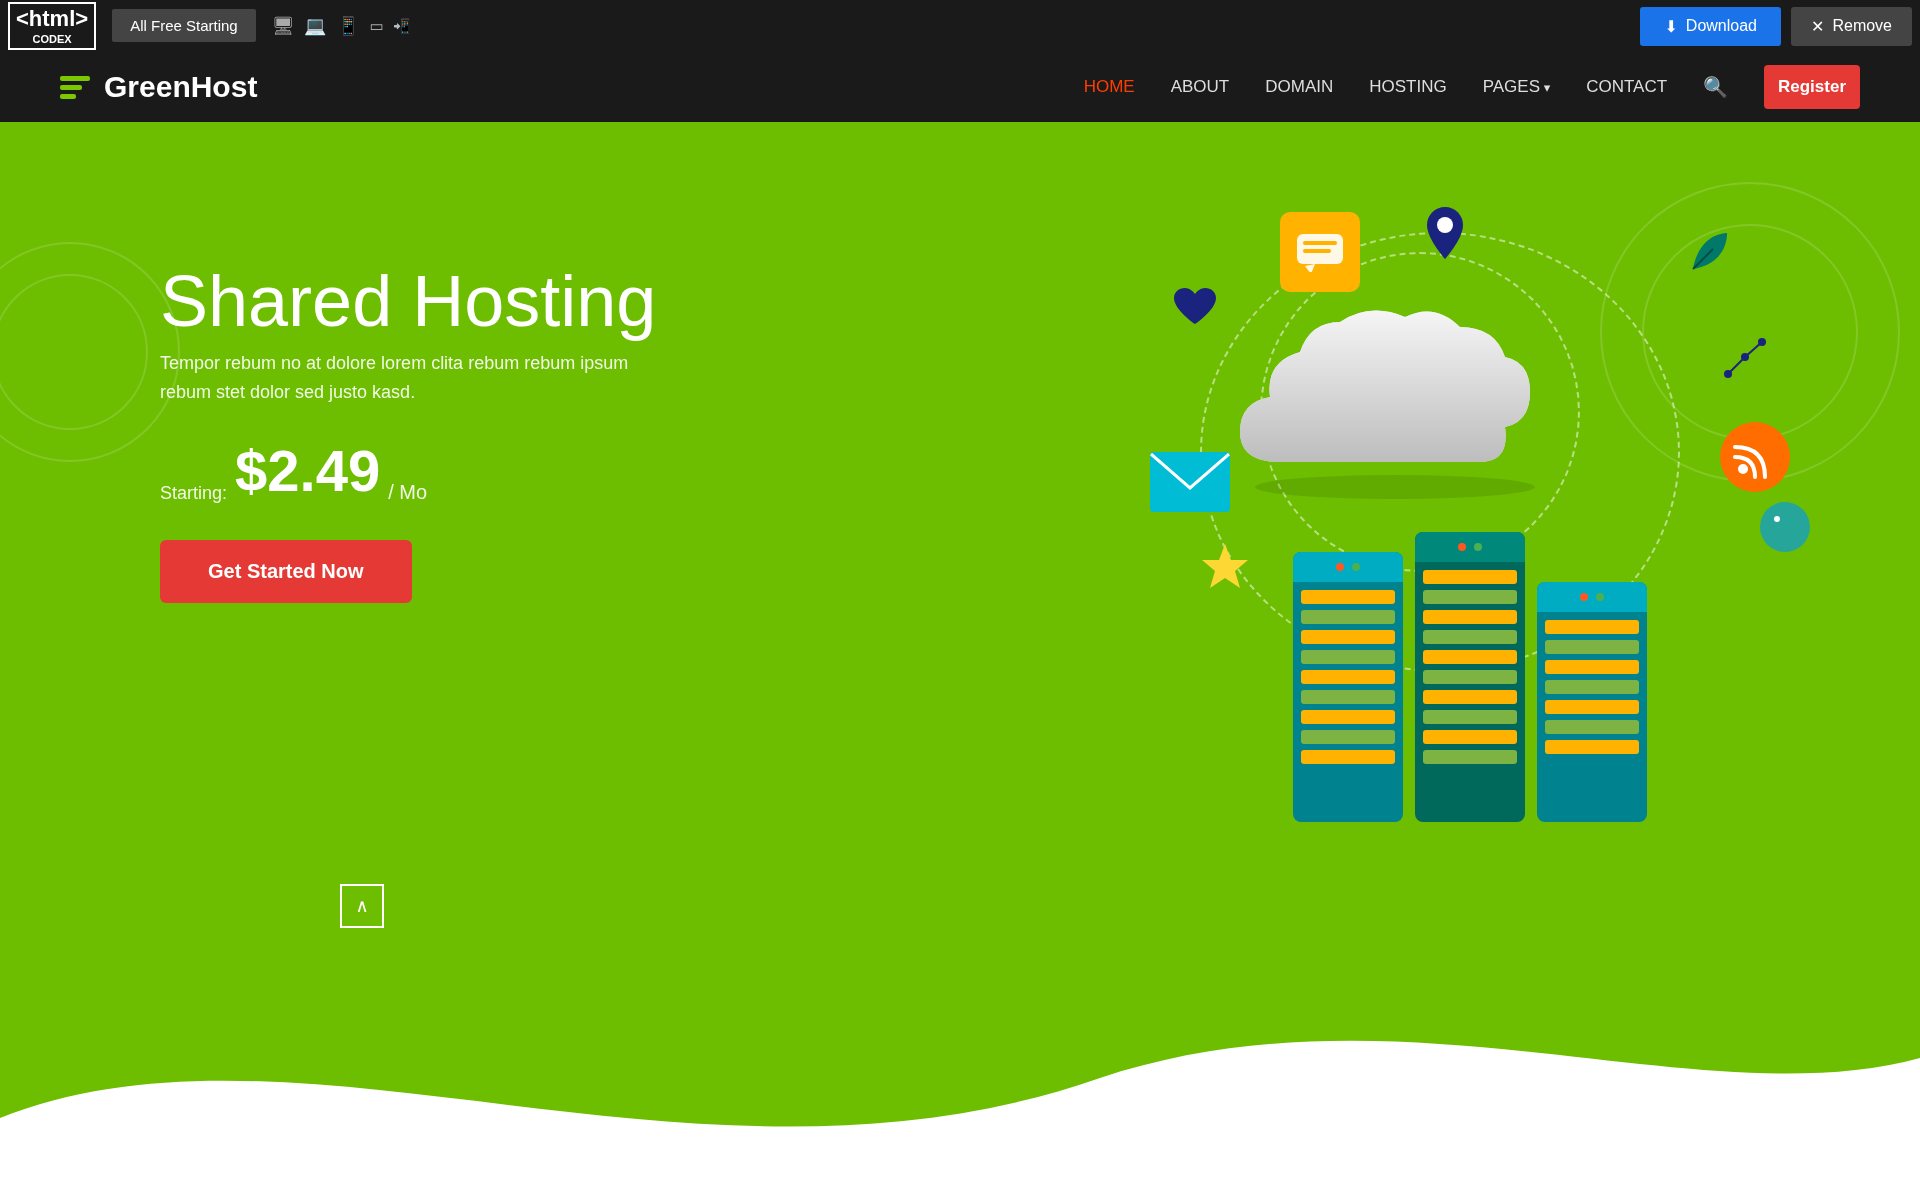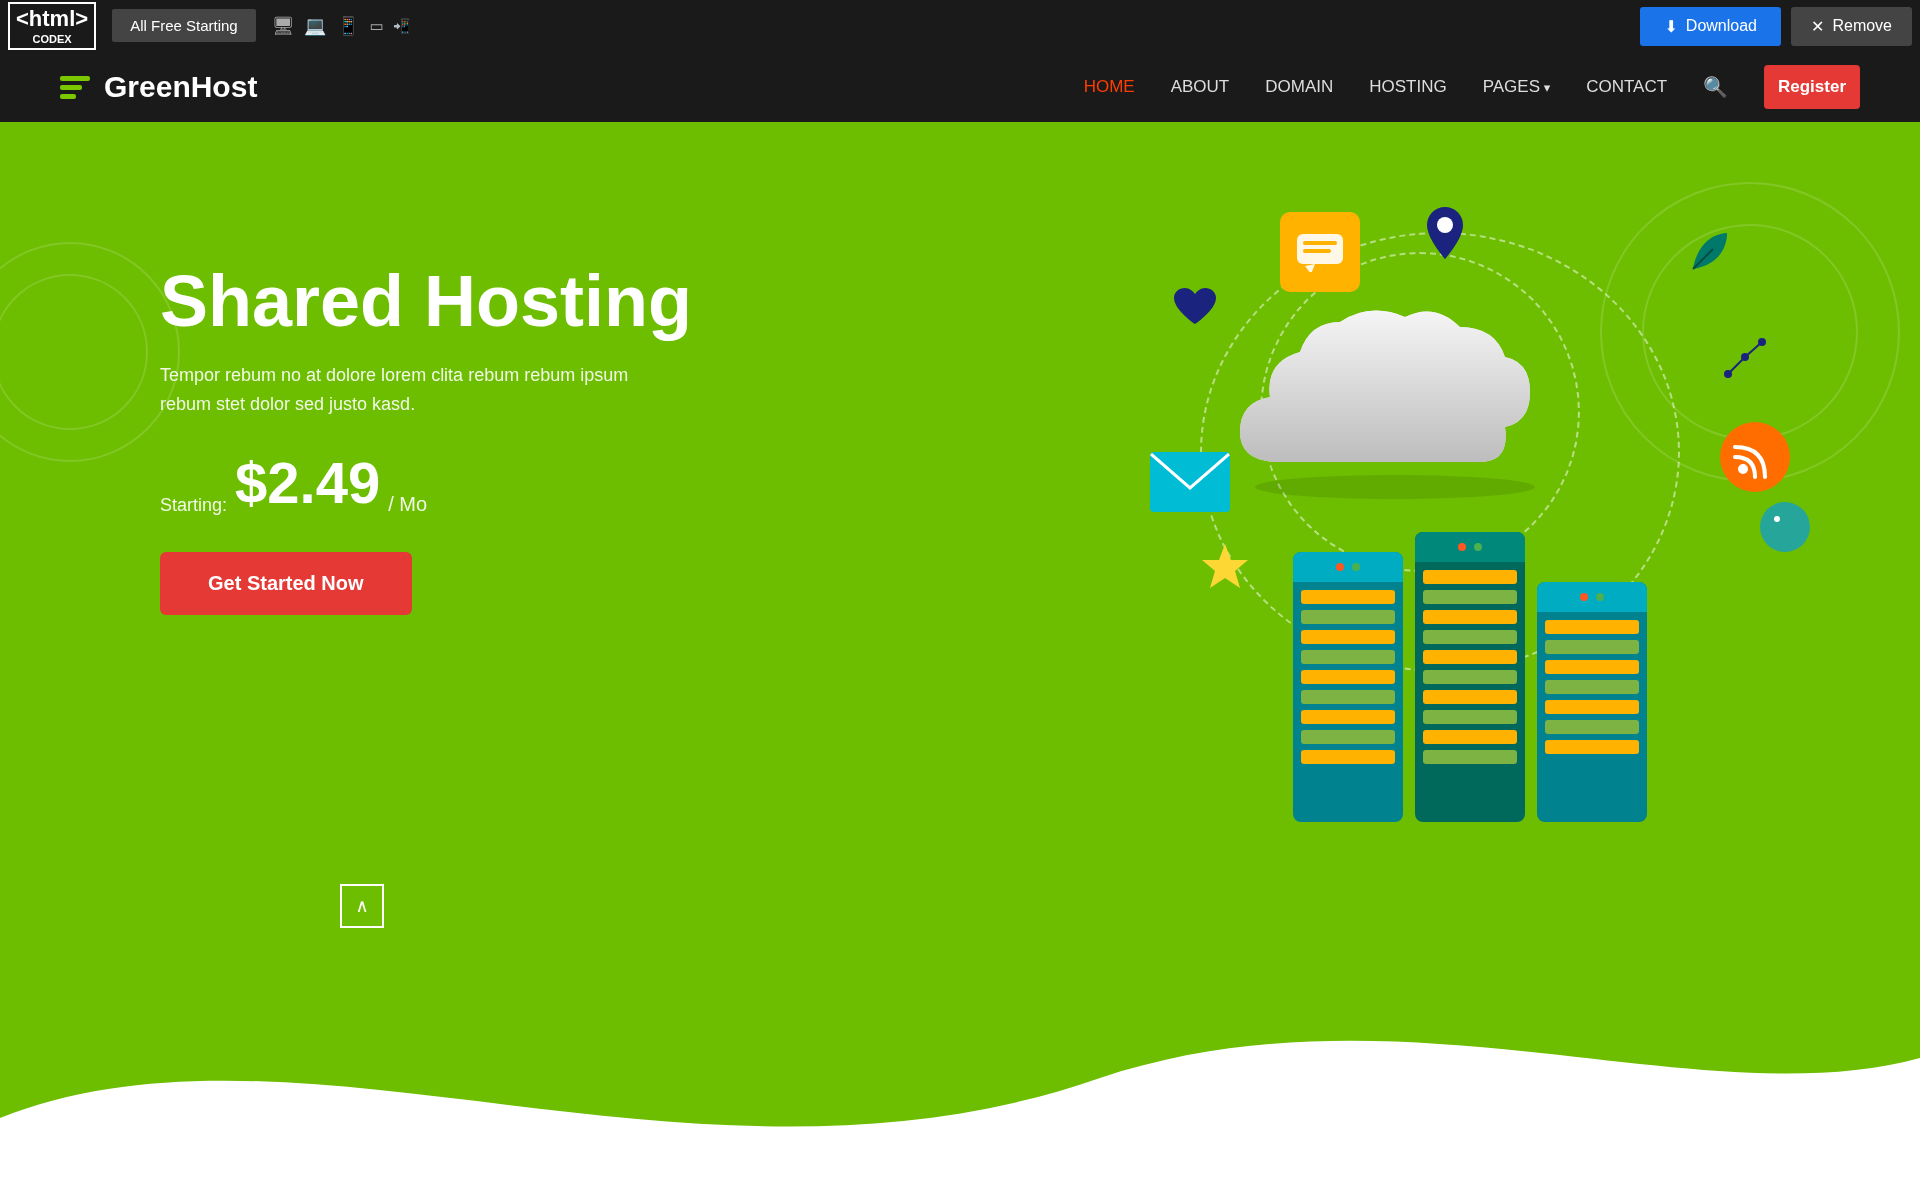--- a/index.html
+++ b/index.html
@@ -133,24 +133,24 @@
 
     .hero-content {
       position: absolute;
       top: 140px;
       left: 160px;
       max-width: 620px;
       z-index: 10;
     }
     .hero-title {
       font-size: 72px;
-      font-weight: 700;
+      font-weight: 400;
       color: #fff;
       line-height: 1.1;
-      margin-bottom: 20px;
+      margin-bottom: 8px;
     }
     .hero-desc {
       font-size: 18px;
       color: rgba(255,255,255,0.9);
       line-height: 1.6;
       margin-bottom: 30px;
       max-width: 500px;
     }
     .hero-price {
       margin-bottom: 36px;

